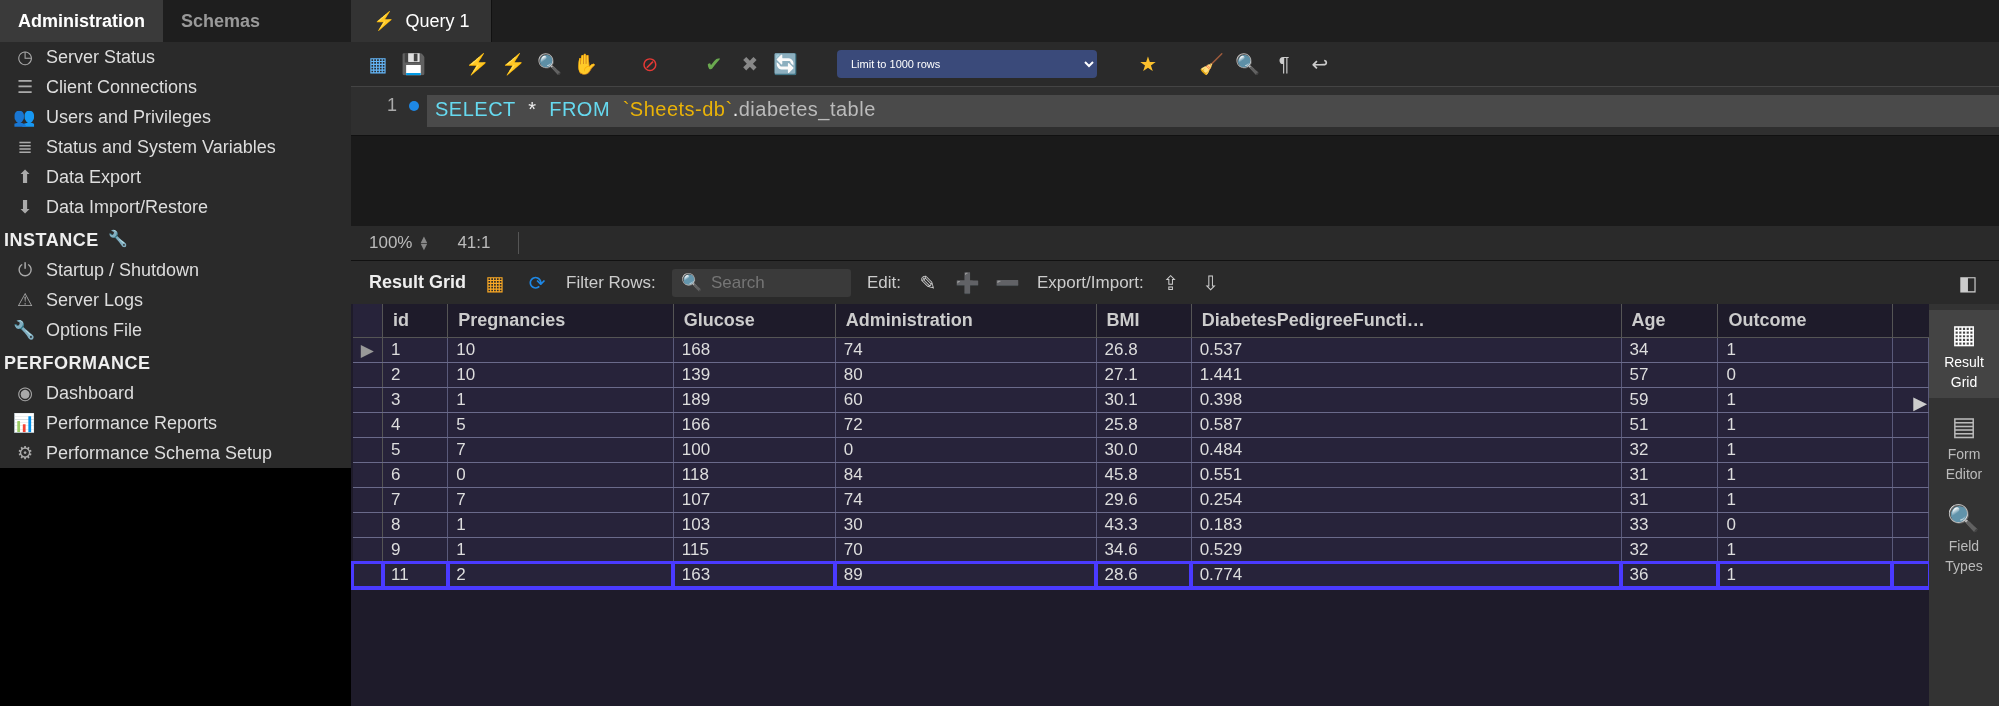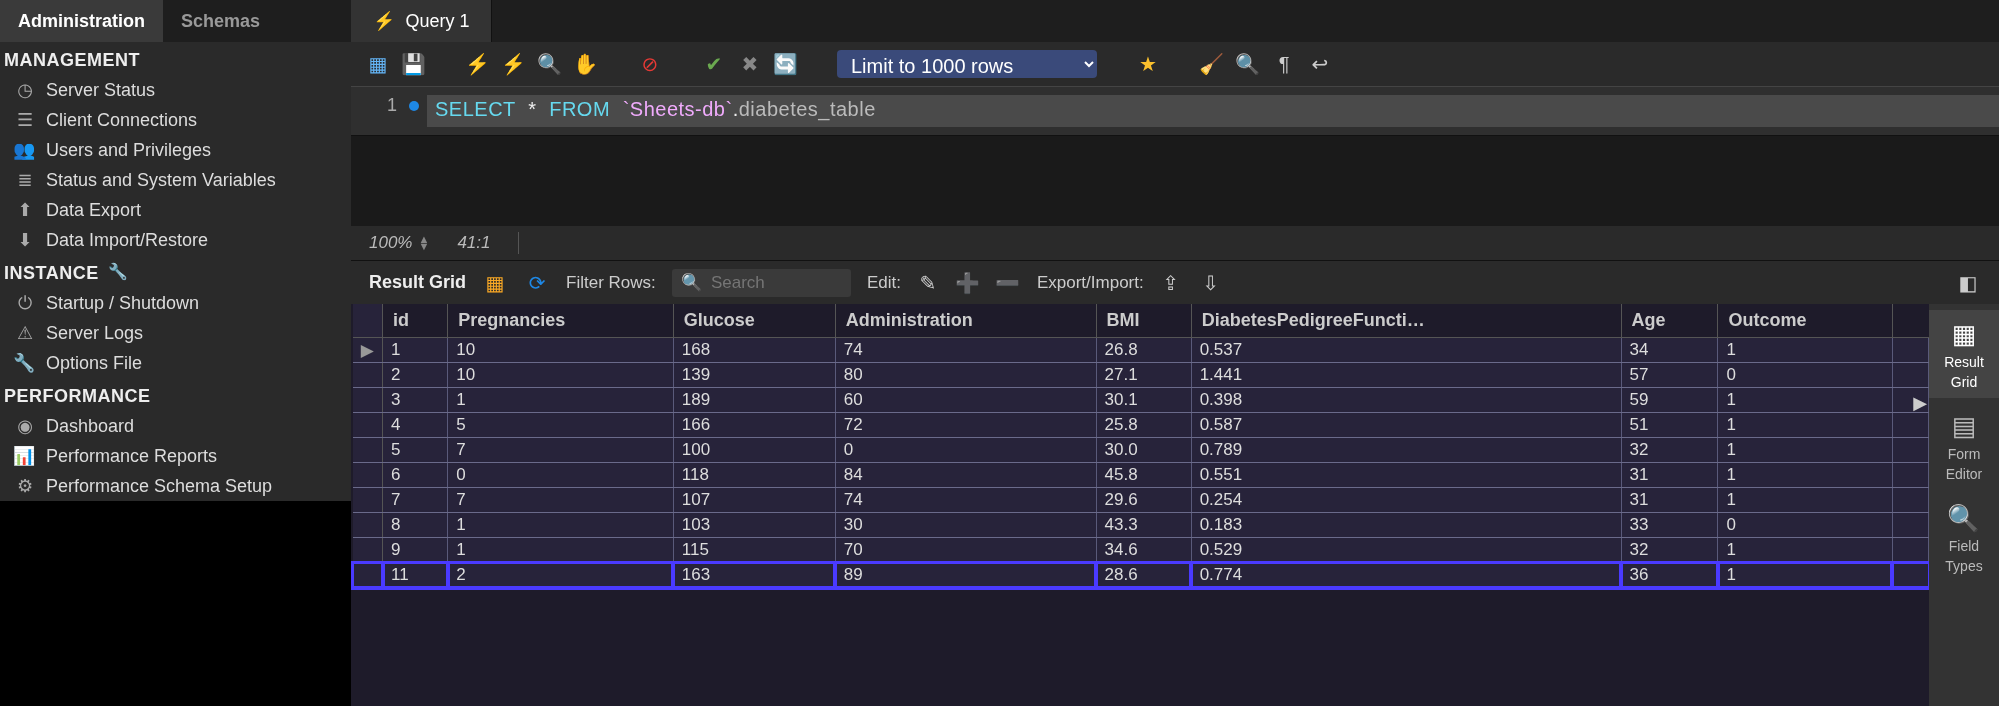--- a/index.html
+++ b/index.html
@@ -20,33 +20,33 @@
 .main { flex: 1; display: flex; flex-direction: column; }
 .main-tabs { height:42px; background:#1e1e1e; display:flex; align-items:stretch;}
 .qtab { display:flex; align-items:center; gap:10px; padding:0 22px; background:#333; color:#fff; font-size:18px; border-right:1px solid #111;}
 .bolt-small{color:#f9a825;font-size:18px;}
 
 
 .toolbar { height:44px; display:flex; align-items:center; gap:12px; padding:0 14px; background:#2a2a2a;}
 .toolbar .grp { display:flex; align-items:center; gap:10px; }
 .toolbar .spacer { width:14px; }
 .tb-btn { width:26px; height:26px; display:flex;align-items:center;justify-content:center; cursor:pointer; font-size:20px; color:#ccc;}
-select.limit { background:#3a4a7a; color:#fff; border:none; padding:4px 10px; font-size:20px; border-radius:4px; height:28px; width:260px;}
+select.limit { background:#3a4a7a; color:#fff; border:none; padding:4px 10px; font-size:11px; border-radius:4px; height:28px; width:260px;}
 
 
 .editor { background:#2f2f2f; display:flex; min-height:50px; padding:8px 0; border-top:1px solid #444;border-bottom:1px solid #111;}
 .line-gutter { width:56px; text-align:right; padding-right:10px; color:#aaa; font-size:18px; position:relative;}
 .bpdot { position:absolute; right:-12px; top:6px; width:10px;height:10px;background:#1e88e5;border-radius:50%;}
 .code { font-family: Menlo, Consolas, monospace; font-size:20px; color:#bbb; background:#4a4a4a; padding:2px 8px; margin-left:20px; flex:1; letter-spacing:0.5px;}
 .code .kw { color:#66d9ef;}
-.code .str { color:#f0abfc;}
+.code .str { color:#eab308;}
 .code .op { color:#eee;}
 
 
-.statusbar { height:34px; background:#2a2a2a; display:flex; align-items:center; gap:28px; padding:16px 18px; color:#bbb; font-size:17px;font-style:italic;}
+.statusbar { height:34px; background:#2a2a2a; display:flex; align-items:center; gap:28px; padding:16px 18px; color:#bbb; font-size:17px;}
 .statusbar .stepper{display:flex;align-items:center;gap:6px;}
 .stepper .arrows{display:flex;flex-direction:column;line-height:7px;font-size:11px;color:#888;}
 .divider-v{width:1px;height:22px;background:#555;}
 
 
 .resbar { height:44px; background:#2a2a2a; display:flex; align-items:center; gap:16px; padding:15px 18px; border-top:1px solid #111;}
 .resbar .lbl { color:#eee; font-size:18px; font-weight:600;}
 .resbar .search { display:flex; align-items:center; gap:8px; background:#3a3a3a; border-radius:3px; padding:2px 10px; height:28px;}
 .resbar input { background:transparent; border:none; color:#ccc; outline:none; width:130px; font-size:17px;}
 .resbar .seg{display:flex;align-items:center;gap:14px;}
@@ -81,23 +81,20 @@
 </style>
 </head>
 <body>
 
 <div class="sidebar">
   <div class="tabs">
     <div class="tab active">Administration</div>
     <div class="tab">Schemas</div>
   </div>
   <div id="sidebar-sections">
-      <div class="section-row">
-        <div class="section-header">MANAGEMENT</div>
-      </div>
       <div class="nav-item">
         <span class="ico">◷</span>
         <span>Server Status</span>
       </div>
       <div class="nav-item">
         <span class="ico">☰</span>
         <span>Client Connections</span>
       </div>
       <div class="nav-item">
         <span class="ico">👥</span>
@@ -314,21 +311,21 @@
               <td>1</td>
               <td class="filler"></td>
             </tr>
             <tr>
               <td class="rowhead"></td>
               <td>5</td>
               <td>7</td>
               <td>100</td>
               <td>0</td>
               <td>30.0</td>
-              <td>0.789</td>
+              <td>0.484</td>
               <td>32</td>
               <td>1</td>
               <td class="filler"></td>
             </tr>
             <tr>
               <td class="rowhead"></td>
               <td>6</td>
               <td>0</td>
               <td>118</td>
               <td>84</td>

